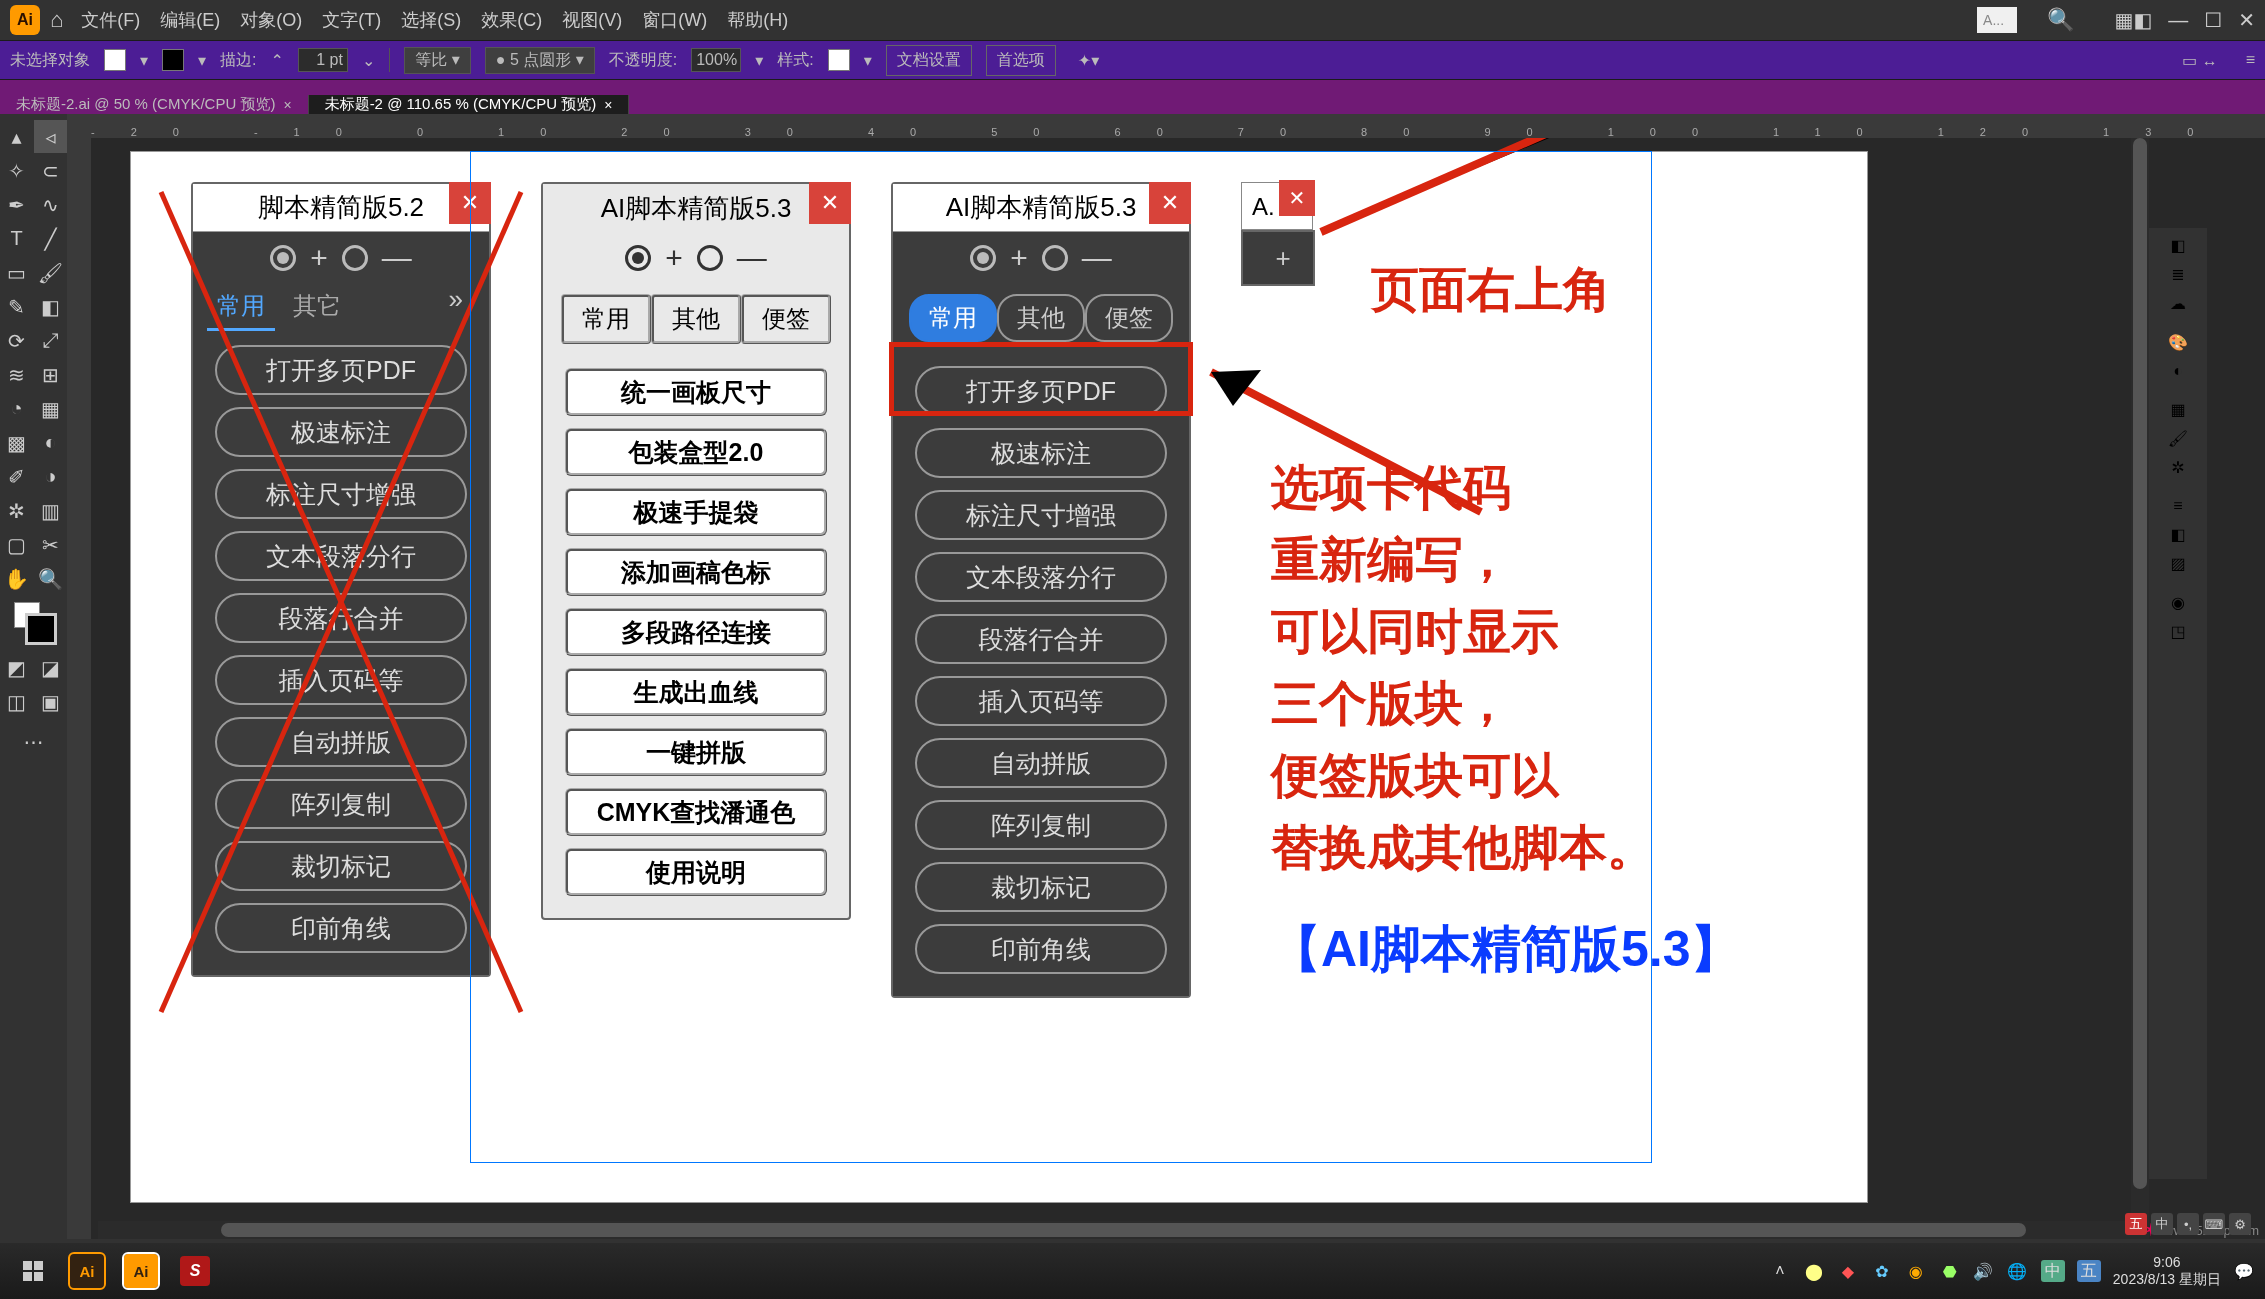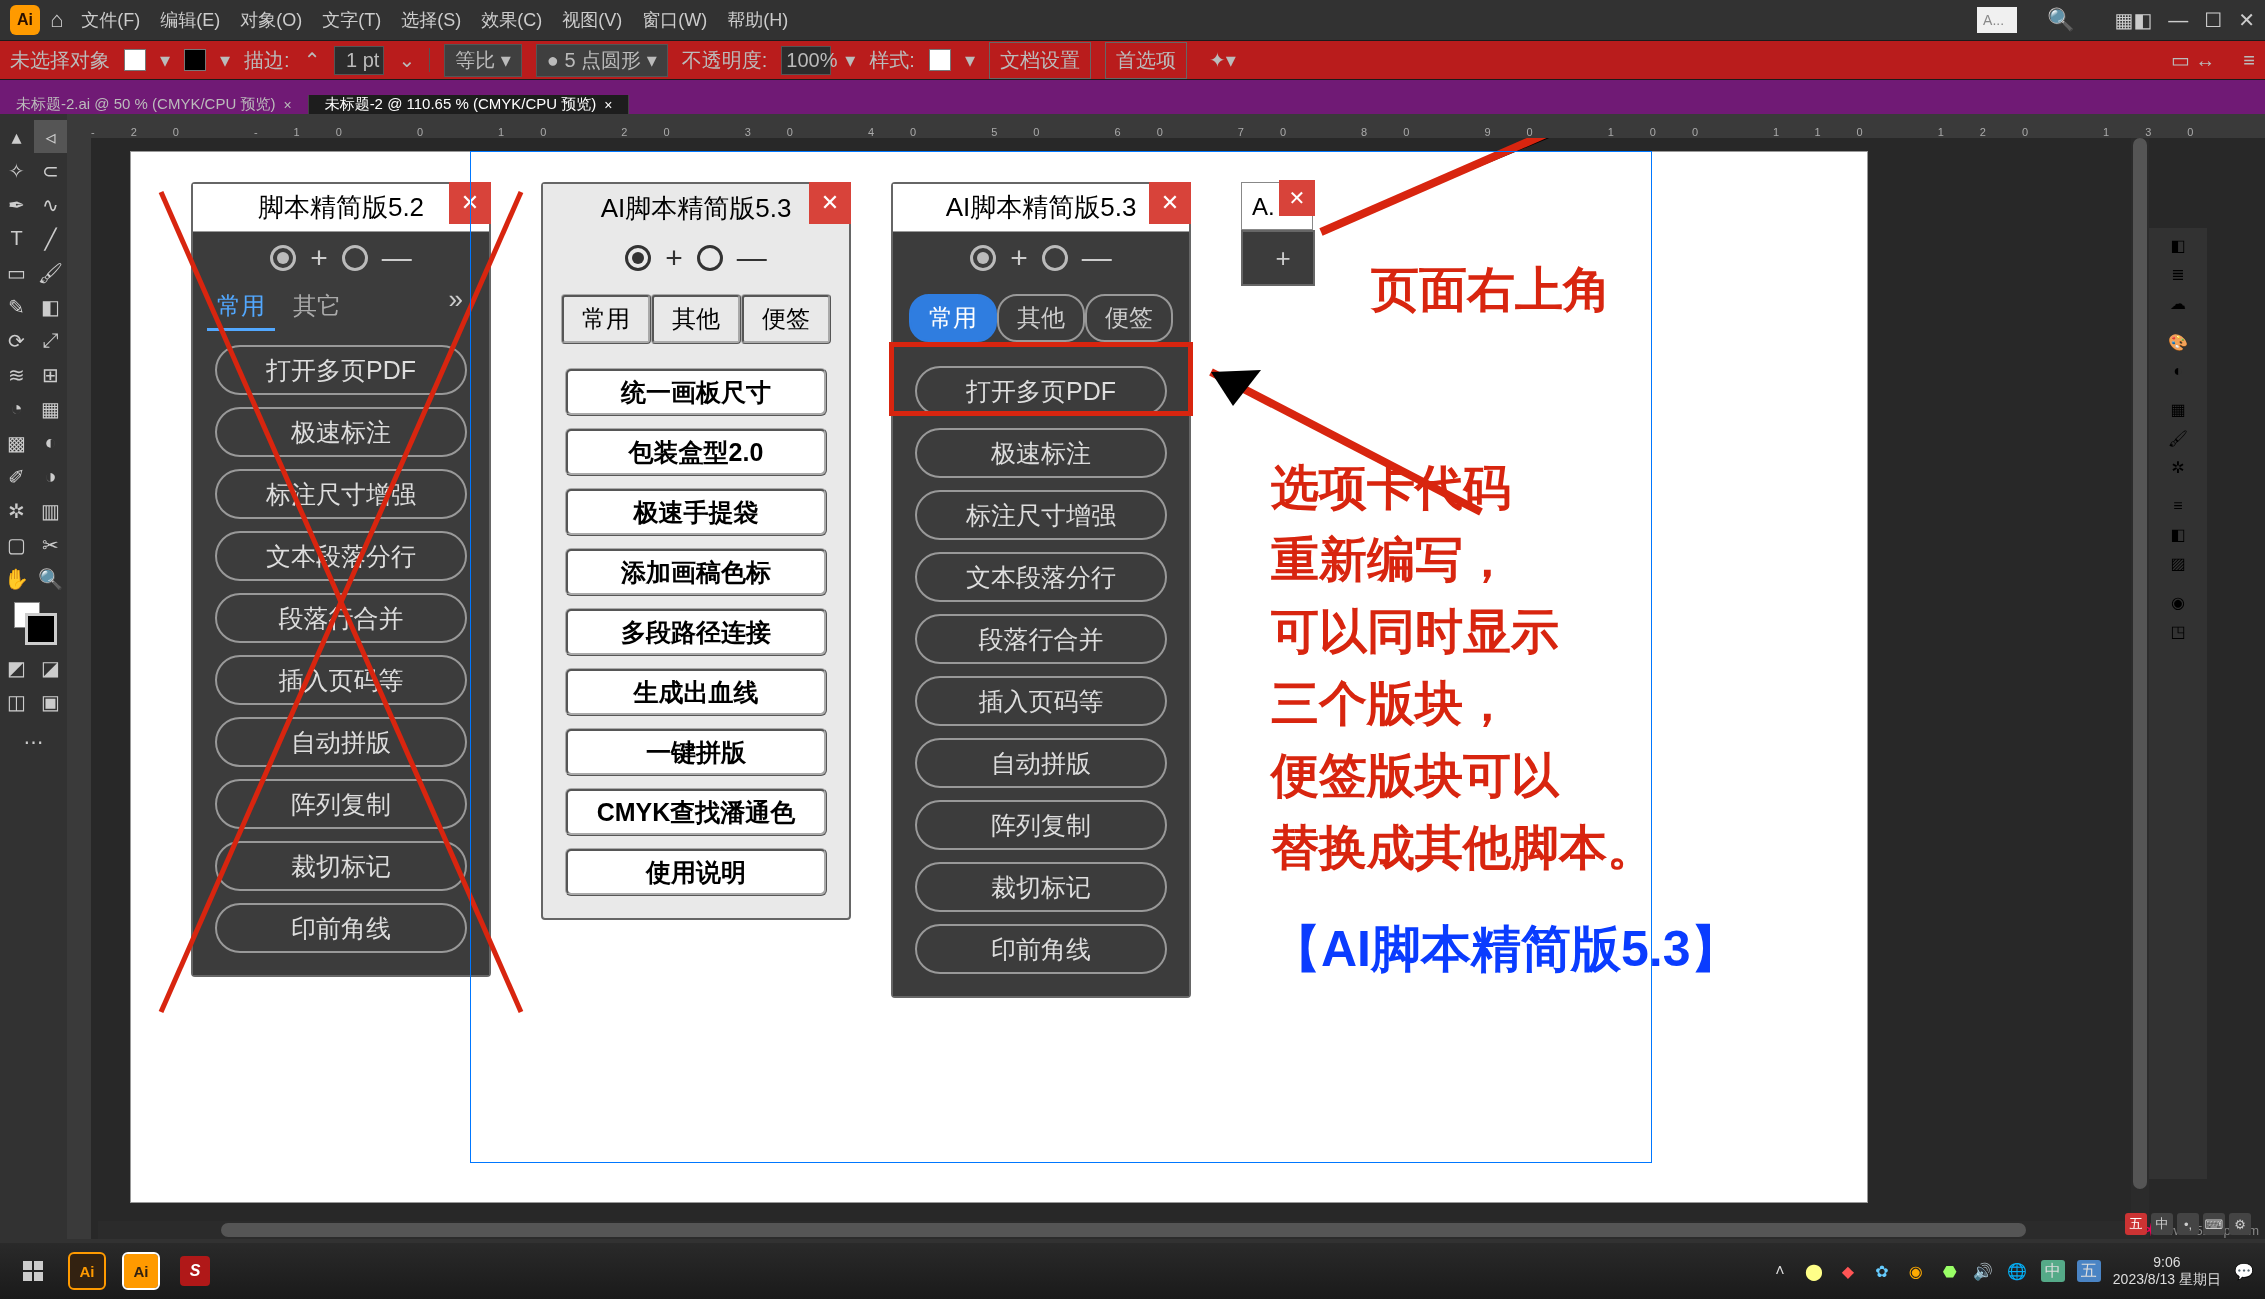--- a/index.html
+++ b/index.html
@@ -7,21 +7,21 @@
 
   
   .menubar { height:40px; background:#323232; display:flex; align-items:center; padding:0 10px; font-size:18px; color:#ccc; }
   .ai-logo { width:30px; height:30px; background:#ff9a00; border-radius:6px; display:flex; align-items:center; justify-content:center; color:#2b1100; font-weight:bold; font-size:16px; margin-right:10px; }
   .menubar .home { font-size:22px; margin-right:18px; }
   .menubar .menu-item { margin-right:20px; cursor:default; }
   .menubar .search-box { width:40px; height:26px; background:#f0f0f0; margin-left:auto; margin-right:30px; display:flex; align-items:center; padding:0 6px; color:#888; font-size:14px; }
   .menubar .win-ctrl { margin-left:16px; font-size:20px; }
 
   
-  .options { height:40px; background:#b91c1c; display:flex; align-items:center; color:#bbb; font-size:20px; padding:0 10px; gap:14px; border-top:1px solid #1b1b1b; border-bottom:1px solid #1b1b1b; }
+  .options { height:40px; background:#4c1d95; display:flex; align-items:center; color:#bbb; font-size:16px; padding:0 10px; gap:14px; border-top:1px solid #1b1b1b; border-bottom:1px solid #1b1b1b; }
   .options .swatch { width:22px; height:22px; background:#fff; border:1px solid #777; }
   .options .sep { width:1px; height:24px; background:#555; }
   .options .combo { padding:2px 10px; background:#3f3f3f; border:1px solid #555; }
   .options .num { width:50px; text-align:right; padding:2px 4px; background:#2c2c2c; border:1px solid #555; }
   .options .lbl { white-space:nowrap; }
   .options .btn { padding:4px 10px; border:1px solid #666; }
 
   
   .doc-tabs { height:34px; background:#701a75; display:flex; align-items:flex-end; color:#bbb; font-size:15px; }
   .doc-tab { padding:0 16px; display:flex; align-items:center; gap:8px; border-right:1px solid #444; }

